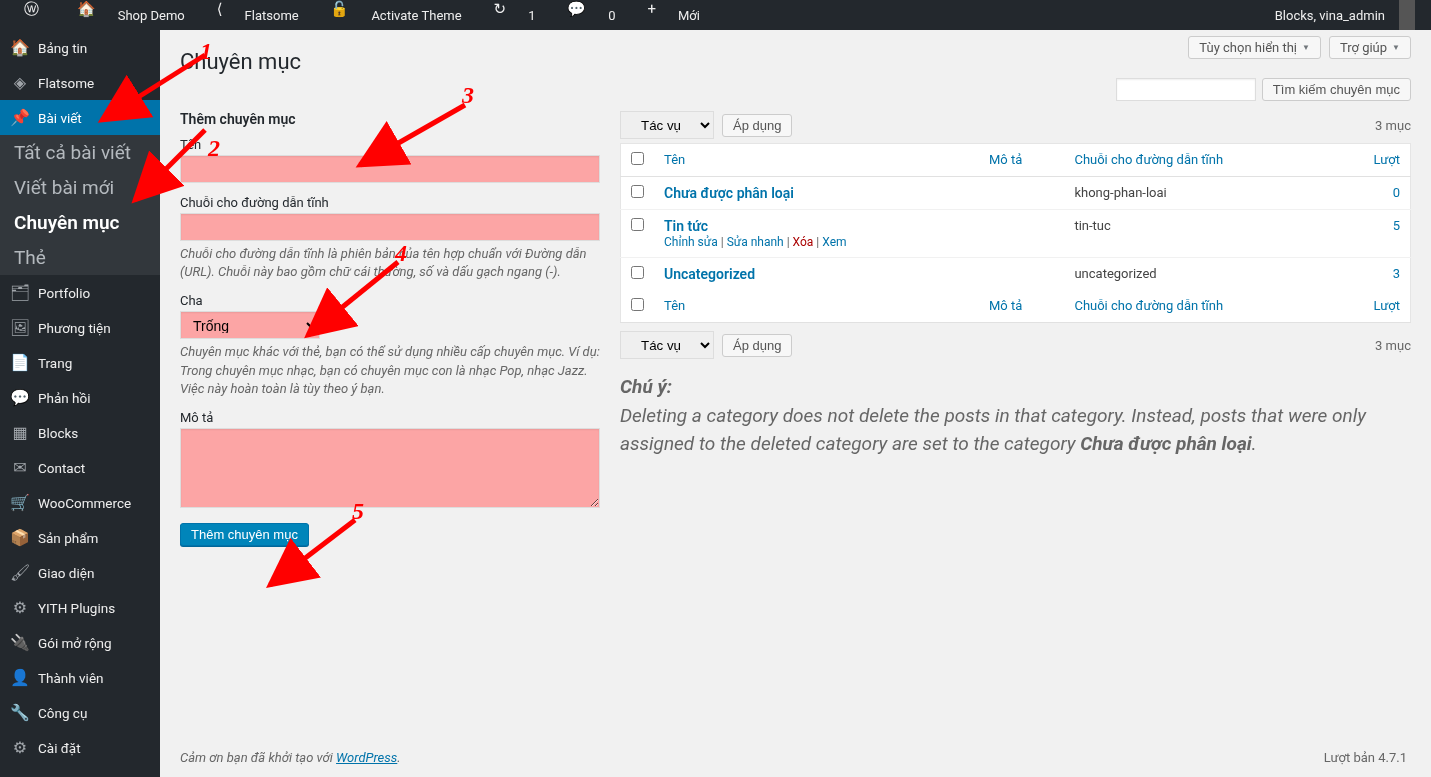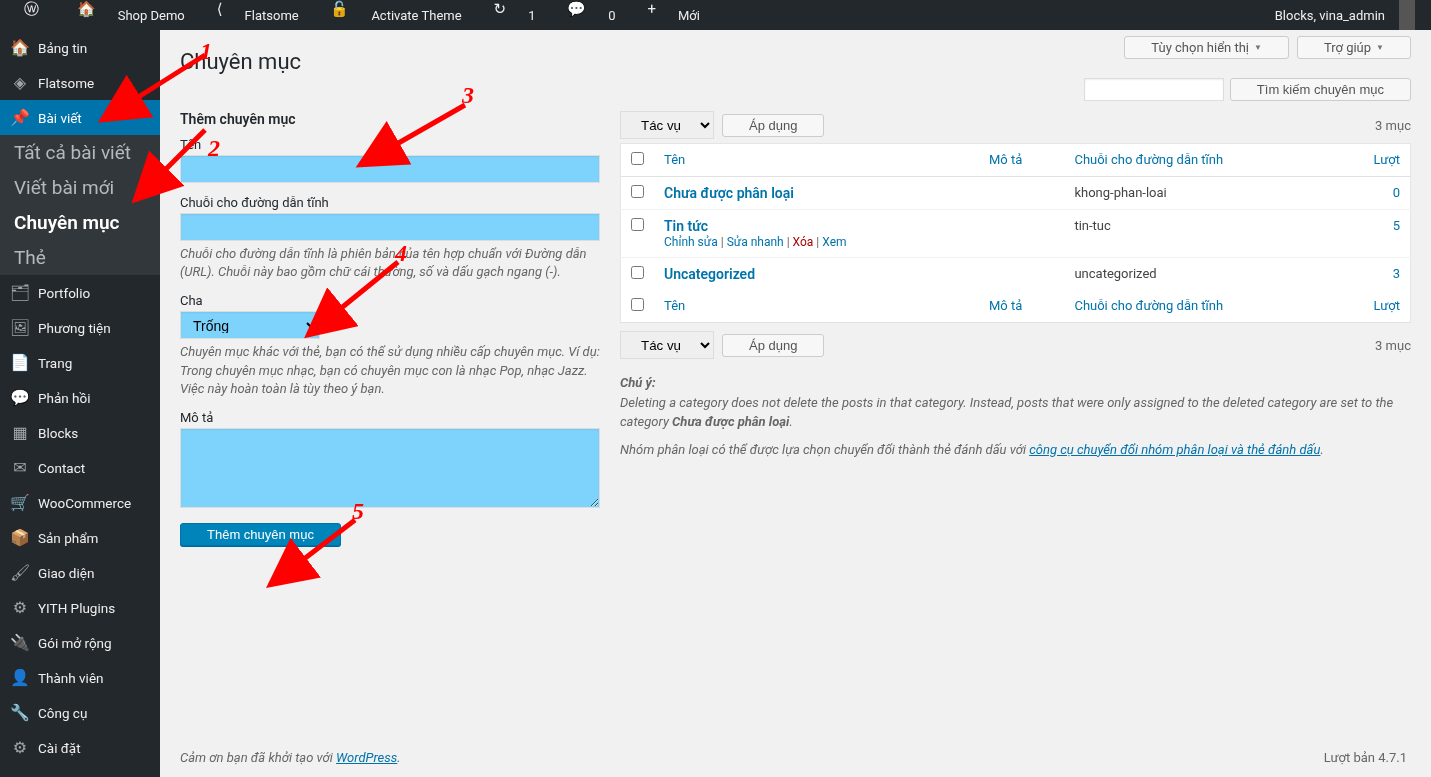--- a/index.html
+++ b/index.html
@@ -20,31 +20,31 @@
 .sidebar-item.current .micon { color: #fff; }
 .sidebar-item.current::after { content: ''; position: absolute; right: -12px; top: 50%; transform: translateY(-50%); border: 10px solid transparent; border-right-color: #f1f1f1; }
 .submenu { background: #32373c; }
 .submenu .subitem { padding: 6px 24px 6px 14px; color: #b4b9be; font-size: 19px; cursor: pointer; }
 .submenu .subitem.current { color: #fff; font-weight: 600; }
 
 
 .main { position: absolute; left: 160px; right: 0; top: 30px; bottom: 0; padding: 10px 20px 20px 20px; overflow: auto; }
 .main h1 { font-size: 22px; font-weight: 400; color: #23282d; padding: 9px 0 4px 0; }
 .top-actions { position: absolute; right: 20px; top: 6px; display: flex; gap: 8px; }
-.button { background: #f7f7f7; border: 1px solid #ccc; padding: 3px 26px; border-radius: 3px; color: #555; cursor: pointer; font-size: 13px; display: inline-flex; align-items: center; }
+.button { background: #f7f7f7; border: 1px solid #ccc; padding: 3px 10px; border-radius: 3px; color: #555; cursor: pointer; font-size: 13px; display: inline-flex; align-items: center; }
 .button.primary { background: #0085ba; border-color: #0073aa; color: #fff; box-shadow: 0 1px 0 #006799; }
 .dropdown-caret::after { content: '▼'; font-size: 8px; margin-left: 5px; color: #72777c; }
 
 .cols { display: flex; gap: 20px; margin-top: 10px; }
 .col-left { width: 420px; }
 .col-right { flex: 1; }
 
 .form-field { margin-bottom: 12px; }
 .form-label { display: block; font-size: 13px; color: #23282d; margin-bottom: 3px; }
-.form-input, .form-select, .form-textarea { width: 100%; border: 1px solid #ddd; padding: 5px 8px; font-size: 14px; background: #7dd3fc; box-shadow: inset 0 1px 2px rgba(0,0,0,.07); }
+.form-input, .form-select, .form-textarea { width: 100%; border: 1px solid #ddd; padding: 5px 8px; font-size: 14px; background: #fca5a5; box-shadow: inset 0 1px 2px rgba(0,0,0,.07); }
 .form-textarea { height: 80px; resize: vertical; }
 .form-select { width: 140px; height: 28px; }
 .help { font-style: italic; color: #666; font-size: 13px; margin-top: 4px; line-height: 1.4; }
 
 .section-title { font-size: 14px; color: #23282d; margin-bottom: 10px; font-weight: 600; }
 
 .search-row { display:flex; justify-content: flex-end; gap: 6px; margin-bottom: 8px; }
 .search-input { width: 140px; border: 1px solid #ddd; padding: 3px 6px; box-shadow: inset 0 1px 2px rgba(0,0,0,.07); }
 
 .tablenav { display: flex; align-items: center; gap: 8px; margin-bottom: 4px; }
@@ -57,21 +57,21 @@
 table.wp-list tbody tr { border-bottom: 1px solid #f1f1f1; }
 table.wp-list tbody tr:last-child { border-bottom: none; }
 table.wp-list a { color: #0073aa; text-decoration: none; }
 table.wp-list .row-title { font-weight: 600; color: #0073aa; font-size: 14px; }
 table.wp-list .row-actions { font-size: 12px; color: #666; margin-top: 1px; }
 table.wp-list .row-actions a { font-weight: 400; }
 table.wp-list .row-actions .del { color: #a00; }
 .check-col { width: 30px; }
 .count-col { text-align: right !important; }
 
-.notes { margin-top: 14px; font-size: 13px; color: #666; line-height: 1.5; }
+.notes { margin-top: 14px; font-size: 19px; color: #666; line-height: 1.5; }
 .notes strong { font-style: italic; }
 .notes a { color: #0073aa; text-decoration: underline; }
 
 .footer { position: absolute; bottom: 12px; left: 20px; right: 24px; display: flex; justify-content: space-between; color: #666; font-style: italic; font-size: 13px; }
 .footer a { color: #0073aa; text-decoration: underline; font-style: italic; }
 .footer .version { font-style: normal; }
 
 
 .anno { position: absolute; pointer-events: none; z-index: 100; }
 .anno-num { color: #ff0000; font-size: 24px; font-weight: 700; font-style: italic; font-family: Georgia, serif; }
@@ -293,21 +293,20 @@
 
       <div class="tablenav" style="margin-top:8px;">
         <select><option>Tác vụ</option></select>
         <button class="button">Áp dụng</button>
         <span class="count">3 mục</span>
       </div>
 
       <div class="notes">
         <div><strong>Chú ý:</strong></div>
         <div style="font-style:italic;"><span>Deleting a category does not delete the posts in that category. Instead, posts that were only assigned to the deleted category are set to the category </span><strong>Chưa được phân loại</strong>.</div>
-        <div style="font-style:italic; margin-top:8px;"><span>Nhóm phân loại có thể được lựa chọn chuyển đổi thành thẻ đánh dấu với </span><a href="#">công cụ chuyển đổi nhóm phân loại và thẻ đánh dấu</a>.</div>
       </div>
     </div>
   </div>
 
   <div class="footer">
     <div><span>Cảm ơn bạn đã khởi tạo với </span><a href="#">WordPress</a>.</div>
     <div class="version">Lượt bản 4.7.1</div>
   </div>
 </div>
 

